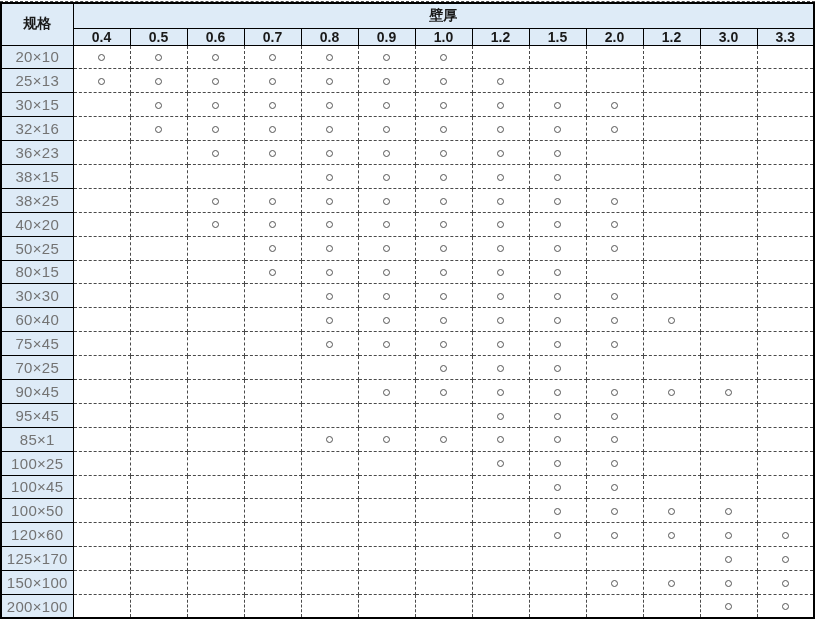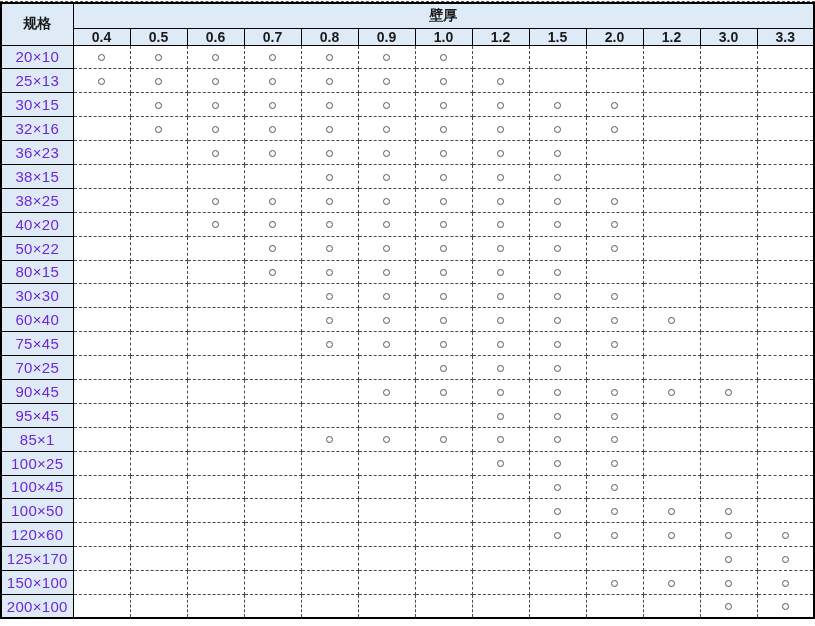--- a/index.html
+++ b/index.html
@@ -41,21 +41,21 @@
   }
   th.corner {
     width: 72px;
     font-size: 14px;
   }
   th.spec {
     background: #DEEBF7;
     border: 1px solid #000;
     font-weight: normal;
     font-size: 15px;
-    color: #6d28d9;
+    color: #737373;
     letter-spacing: 0.3px;
   }
   td.data {
     background: #ffffff;
     border: 1px dashed #4a4a4a;
   }
   span.circle {
     display: inline-block;
     width: 7px;
     height: 7px;
@@ -215,21 +215,21 @@
           <td class="data"><span class="circle"></span></td>
           <td class="data"><span class="circle"></span></td>
           <td class="data"><span class="circle"></span></td>
           <td class="data"><span class="circle"></span></td>
           <td class="data"><span class="circle"></span></td>
           <td class="data"></td>
           <td class="data"></td>
           <td class="data"></td>
         </tr>
         <tr>
-          <th class="spec">50×22</th>
+          <th class="spec">50×25</th>
           <td class="data"></td>
           <td class="data"></td>
           <td class="data"></td>
           <td class="data"><span class="circle"></span></td>
           <td class="data"><span class="circle"></span></td>
           <td class="data"><span class="circle"></span></td>
           <td class="data"><span class="circle"></span></td>
           <td class="data"><span class="circle"></span></td>
           <td class="data"><span class="circle"></span></td>
           <td class="data"><span class="circle"></span></td>

